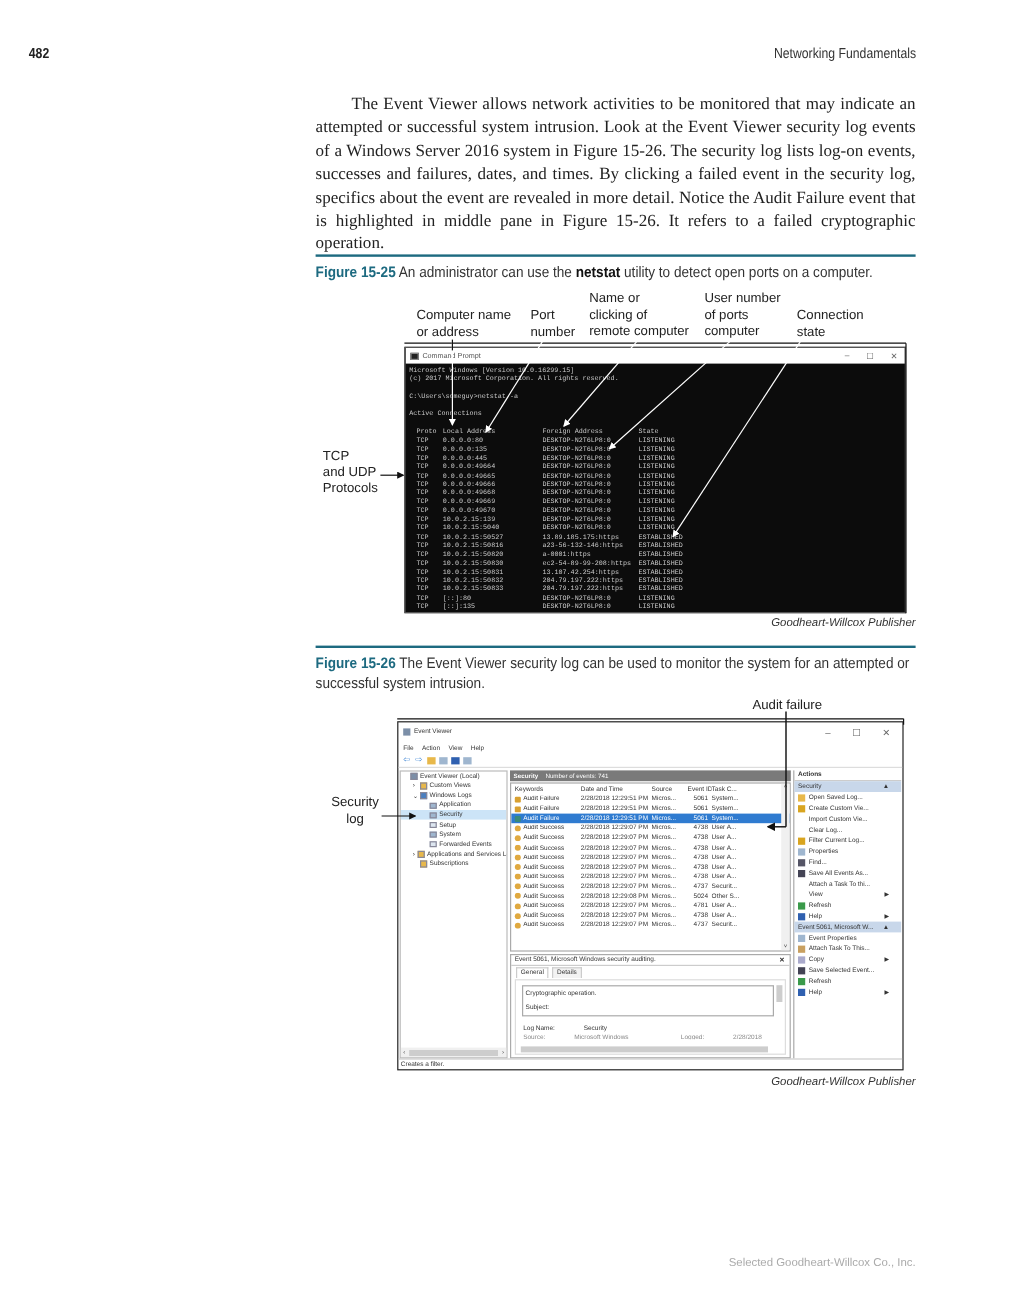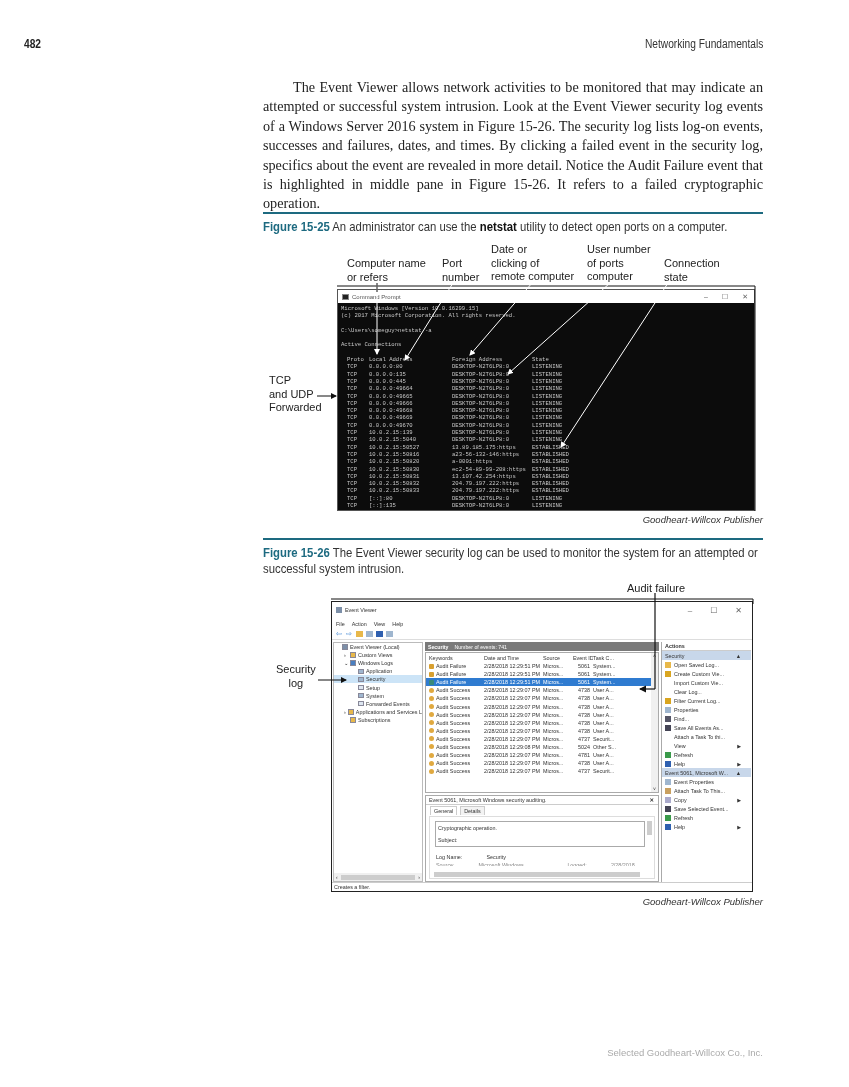--- a/index.html
+++ b/index.html
@@ -72,44 +72,44 @@
 
 <p class="abs body-text">The Event Viewer allows network activities to be monitored that may indicate an attempted or successful system intrusion. Look at the Event Viewer security log events of a Windows Server 2016 system in Figure 15-26. The security log lists log-on events, successes and failures, dates, and times. By clicking a failed event in the security log, specifics about the event are revealed in more detail. Notice the Audit Failure event that is highlighted in middle pane in Figure 15-26. It refers to a failed cryptographic operation.</p>
 
 <div class="abs rule" style="left:263px; top:212px; width:500px;"></div>
 <div class="abs caption" style="left:263px; top:219px;">
   <span class="fig">Figure 15-25</span><span> An administrator can use the </span><b>netstat</b><span> utility to detect open ports on a computer.</span>
 </div>
 
 <div class="abs callout" style="left:347px; top:257px;">
   <div>Computer name</div>
-    <div>or refers</div>
+    <div>or address</div>
 </div>
 <div class="abs callout" style="left:442px; top:257px;">
   <div>Port</div>
     <div>number</div>
 </div>
 <div class="abs callout" style="left:491px; top:243px;">
-  <div>Date or</div>
+  <div>Name or</div>
     <div>clicking of</div>
     <div>remote computer</div>
 </div>
 <div class="abs callout" style="left:587px; top:243px;">
   <div>User number</div>
     <div>of ports</div>
     <div>computer</div>
 </div>
 <div class="abs callout" style="left:664px; top:257px;">
   <div>Connection</div>
     <div>state</div>
 </div>
 <div class="abs callout" style="left:269px; top:374px;">
   <div>TCP</div>
     <div>and UDP</div>
-    <div>Forwarded</div>
+    <div>Protocols</div>
 </div>
 
 <div class="abs cmd">
   <div class="cmd-title">
     <span class="ico"></span>
     <span>Command Prompt</span>
     <span class="ctrls">
       <span>–</span>
       <span>☐</span>
       <span>✕</span>

